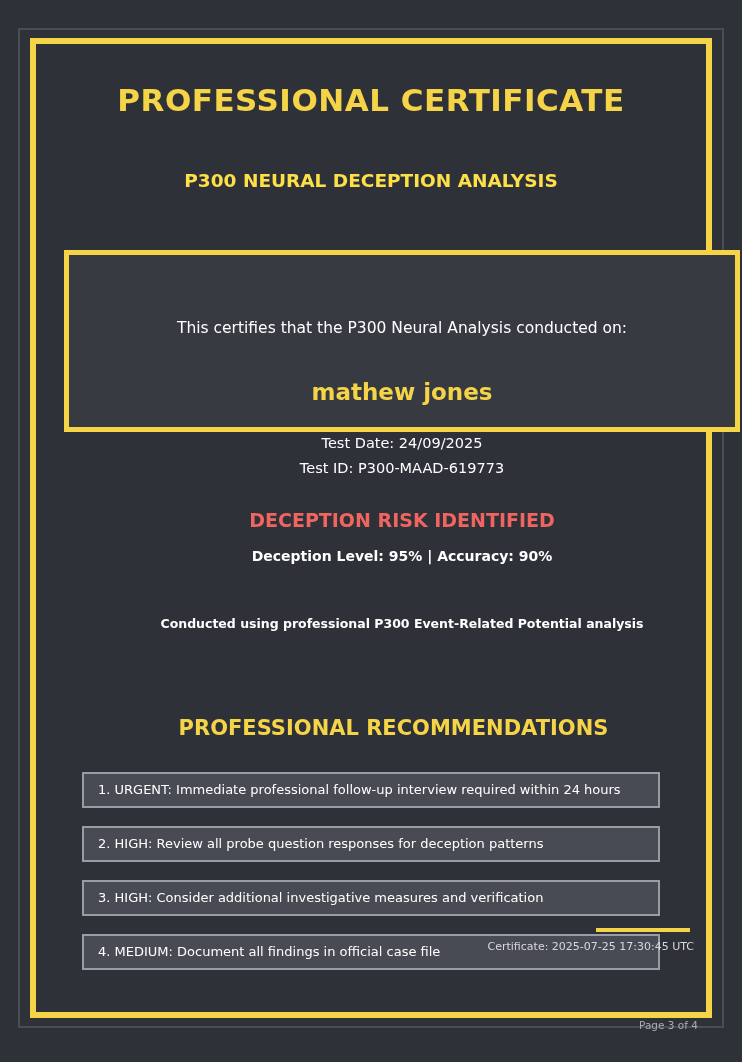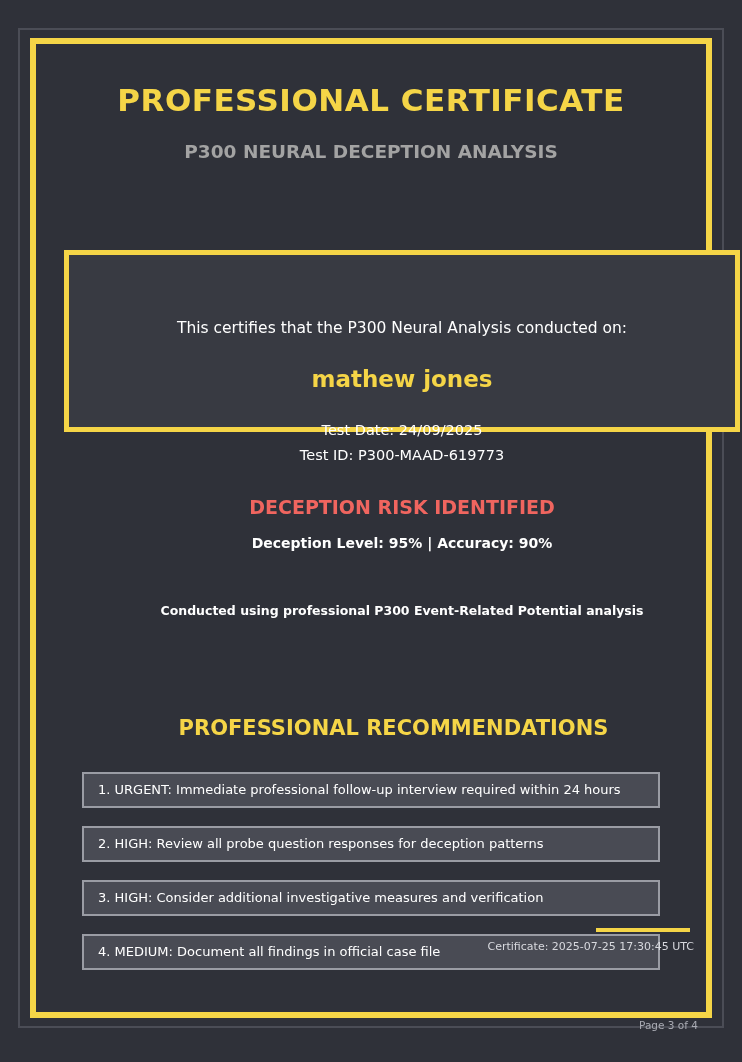--- a/index.html
+++ b/index.html
@@ -62,22 +62,22 @@
     font-weight: bold;
     color: #f5d547;
     letter-spacing: 0.5px;
     margin-top: 38px;
   }
 
   .cert-subtitle {
     text-align: center;
     font-size: 18.5px;
     font-weight: bold;
-    color: #a3a3a3;
-    margin-top: 23px;
+    color: #fde047;
+    margin-top: 52px;
   }
 
   
   .inner-box {
     position: absolute;
     left: 28px;
     top: 206px;
     width: 676px;
     height: 182px;
     border: 5px solid #f5d547;
@@ -96,21 +96,21 @@
 
   .certifies-line {
     font-size: 15.5px;
     color: #ffffff;
     margin-top: 64px;
   }
   .subject-name {
     font-size: 23px;
     font-weight: bold;
     color: #f5d547;
-    margin-top: 29px;
+    margin-top: 42px;
   }
   .test-date, .test-id {
     font-size: 14.5px;
     color: #ffffff;
   }
   .test-date { margin-top: 30px; }
   .test-id { margin-top: 9px; }
 
   .risk-banner {
     font-size: 19px;

